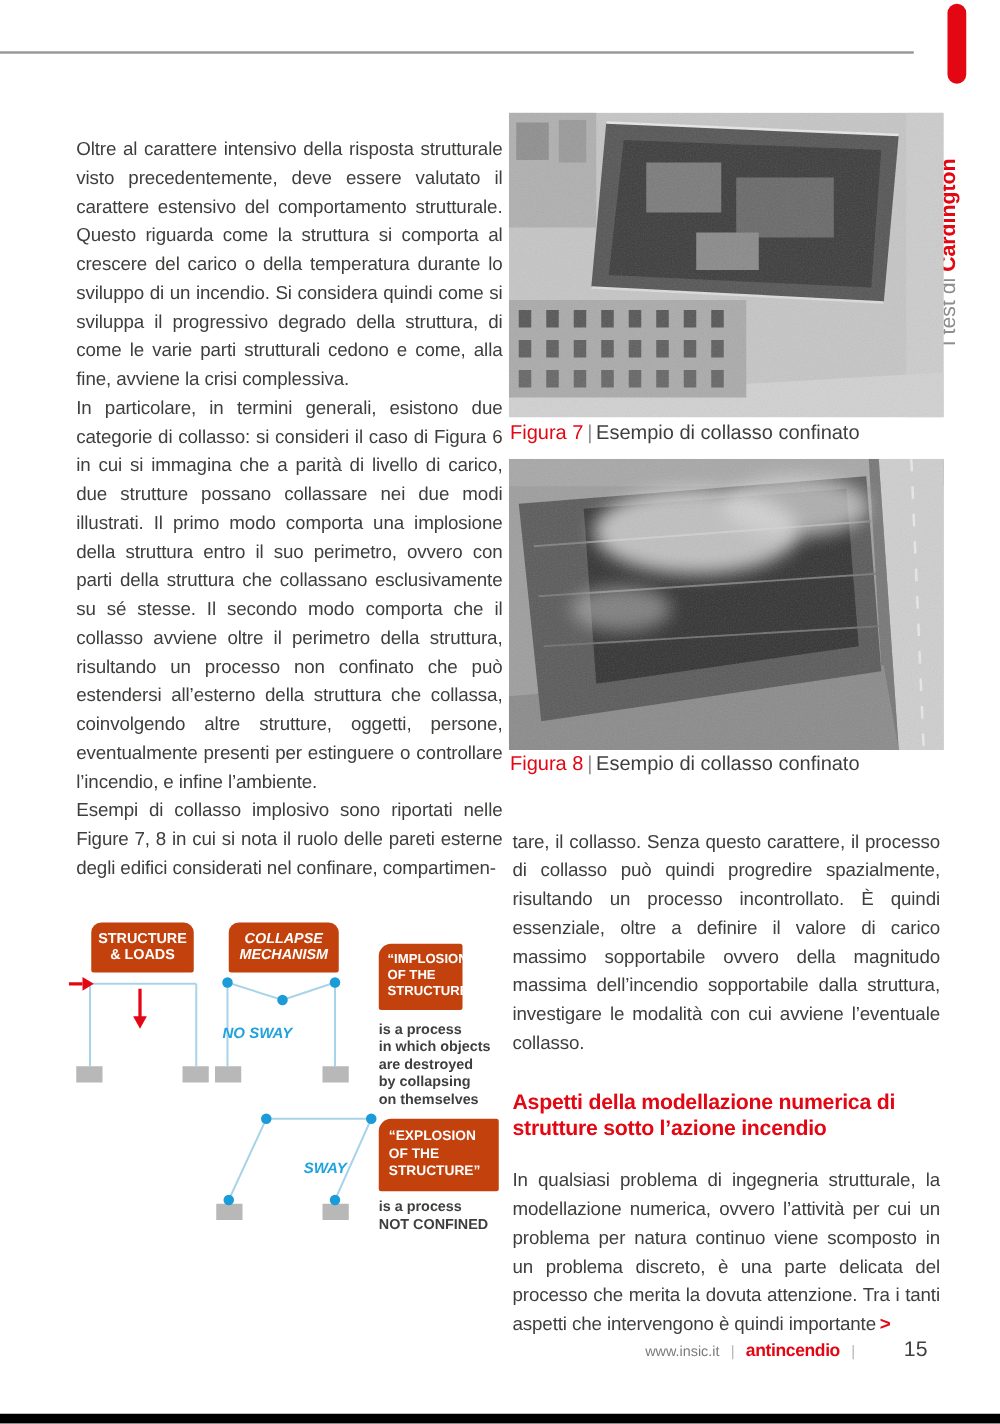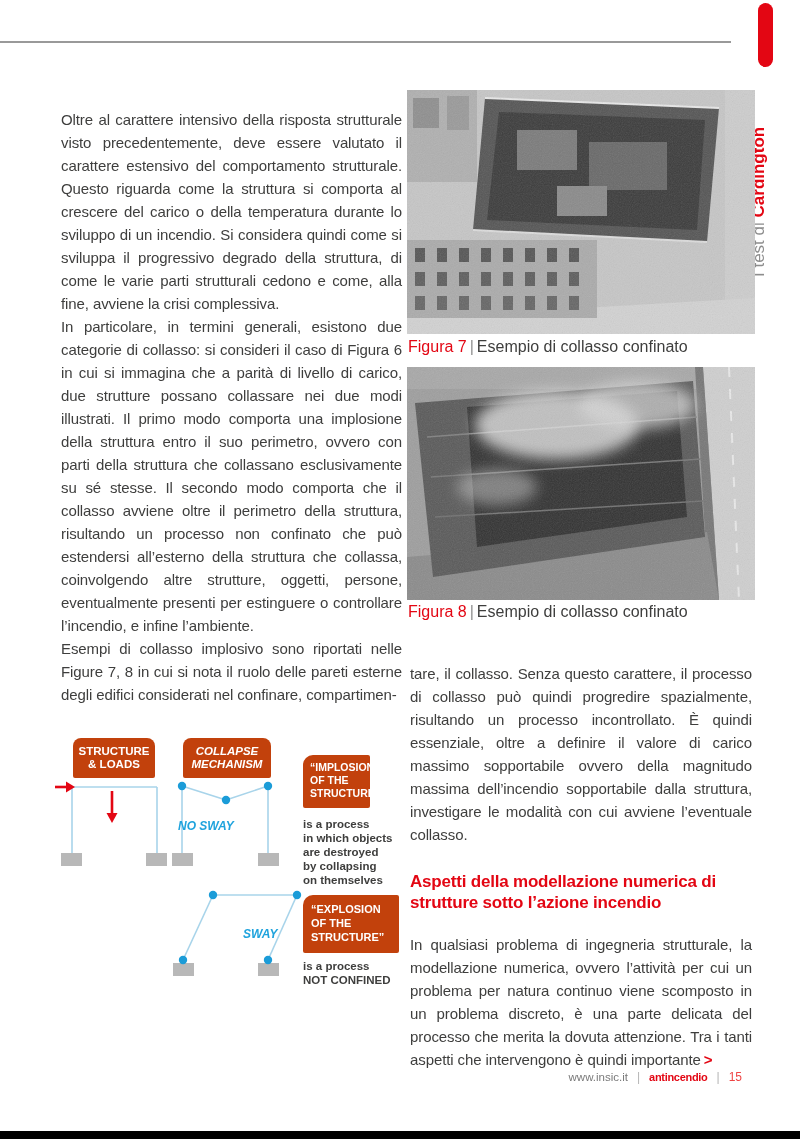--- a/index.html
+++ b/index.html
@@ -44,22 +44,22 @@
   .dnote{position:absolute;font-weight:bold;color:#3e3e3d;font-size:11.5px;line-height:14px;white-space:pre-line;}
   #note-imp{left:248px;top:84px;}
   #note-exp{left:248px;top:226px;}
   .dlabel{position:absolute;color:#1fa3dd;font-weight:bold;font-style:italic;font-size:12px;}
   #lbl-nosway{left:123px;top:86px;text-align:center;}
   #lbl-sway{left:140px;top:194px;margin-left:48px;}
 
   .footer{position:absolute;top:1070px;right:58px;display:flex;align-items:baseline;gap:9px;}
   .f-url{font-size:11.5px;color:#7a7a7a;}
   .f-sep{font-size:12px;color:#b5b5b5;}
-  .f-brand{font-size:11px;font-weight:bold;color:#e30613;letter-spacing:-0.3px;}
-  .f-page{font-size:12px;color:#ef4444;}
+  .f-brand{font-size:14px;font-weight:bold;color:#e30613;letter-spacing:-0.3px;}
+  .f-page{font-size:17px;color:#404040;margin-left:30px;}
   .bottom-bar{position:absolute;left:0;top:1131px;width:800px;height:8px;background:#000;}
 </style>
 </head>
 <body>
 
 <div class="sheet">
 
   <div class="toprule"></div>
   <div class="red-bar"></div>
 

